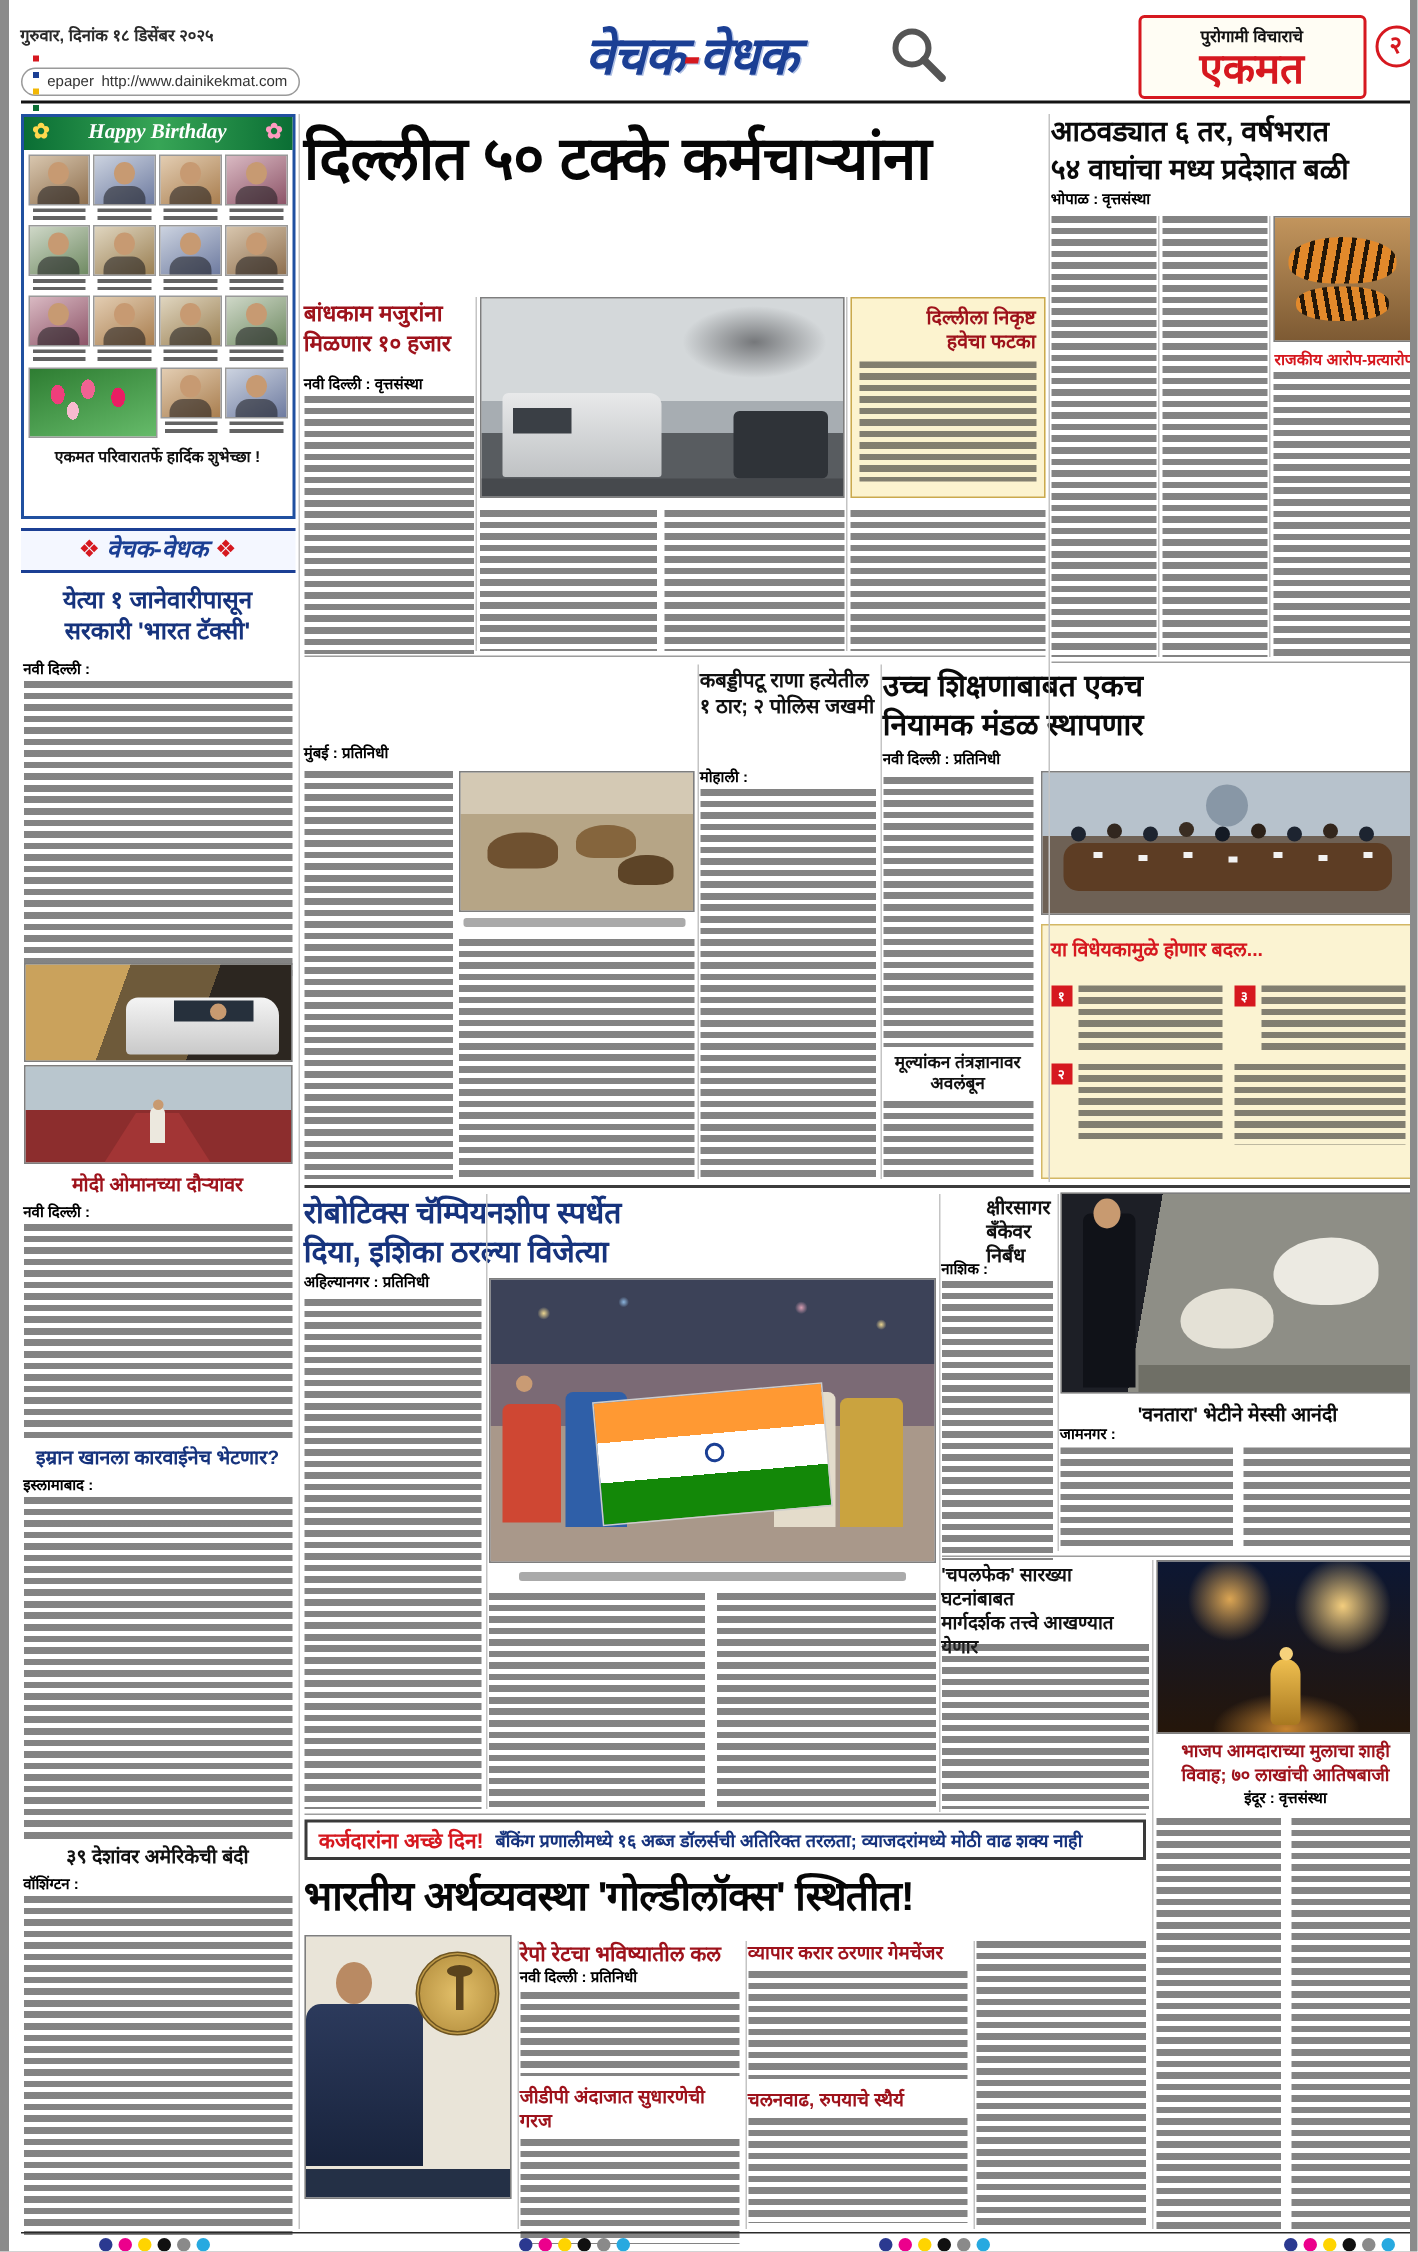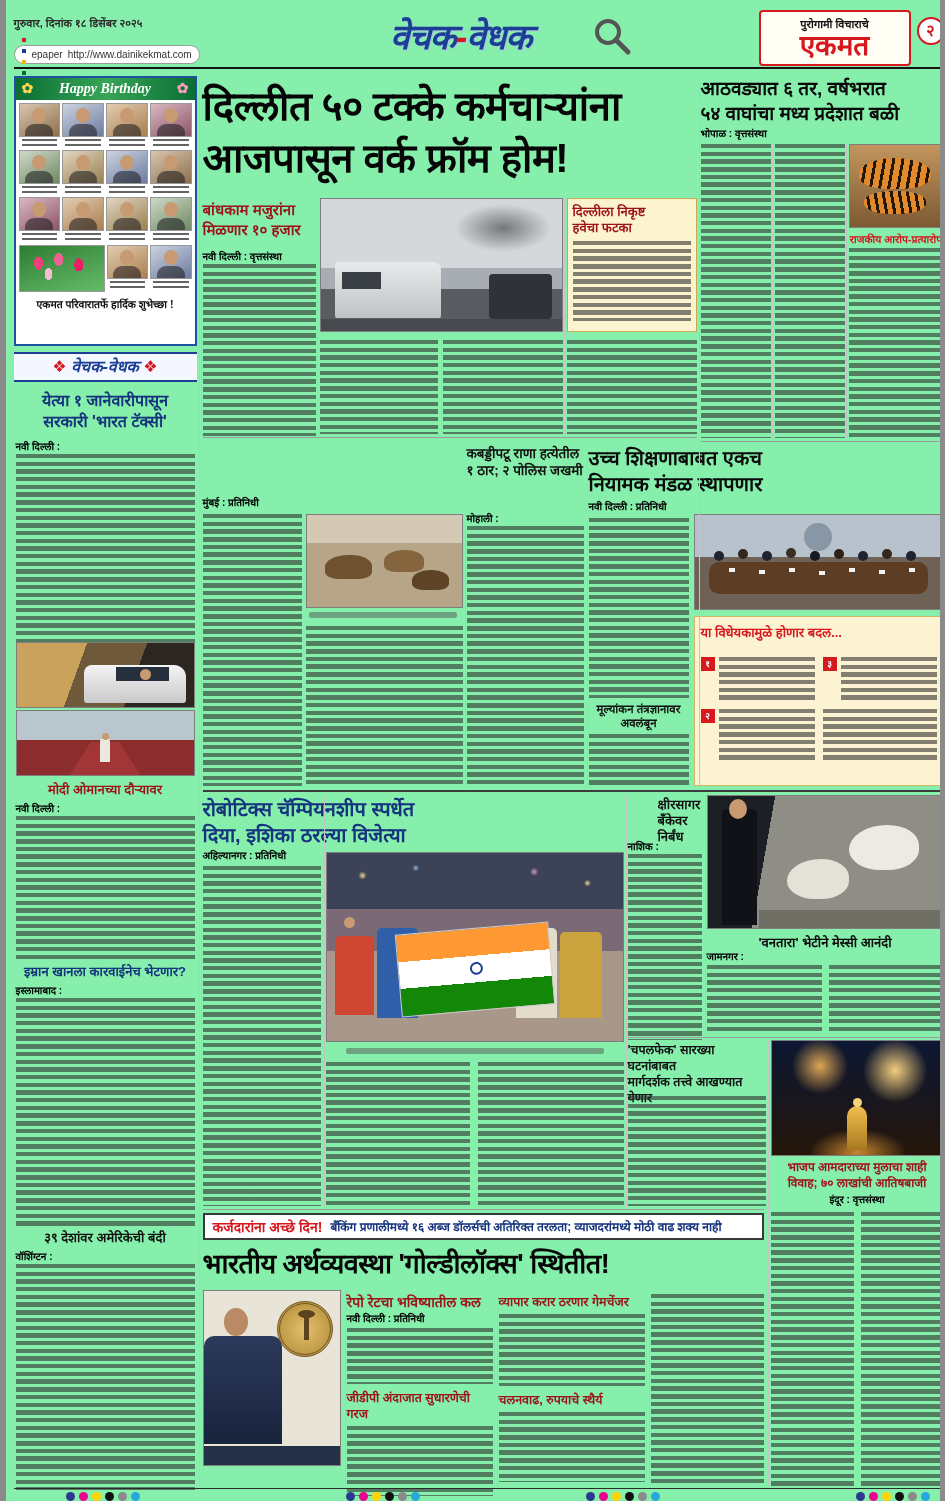--- a/index.html
+++ b/index.html
@@ -1,17 +1,17 @@
 <!DOCTYPE html>
 <html lang="mr"><head>
 <meta charset="utf-8">
 <style>
 *{margin:0;padding:0;box-sizing:border-box}
 body{background:#8b8b8b;font-family:"Liberation Sans","DejaVu Sans",sans-serif}
-.page{position:relative;width:934px;height:1501px;margin:0 auto;background:#86efac;color:#111;overflow:hidden}
+.page{position:relative;width:934px;height:1501px;margin:0 auto;background:#ffffff;color:#111;overflow:hidden}
 .abs{position:absolute}
 .ctr{text-align:center}
 .gk{background:repeating-linear-gradient(to bottom,rgba(42,42,42,.58) 0,rgba(42,42,42,.58) 4.4px,transparent 4.4px,transparent 7.7px)}
 .by{font-weight:700;font-size:10px;line-height:12px;color:#000;margin-bottom:3px}
 .vr{position:absolute;width:1px;background:#c4c4c4}
 .hr{position:absolute;height:1px;background:#9c9c9c}
 .ph{position:absolute;overflow:hidden;background:#c8c8c8;border:1px solid #7e7e7e}
 .capline{position:absolute;height:6px;background:#555;opacity:.5;border-radius:2px}
 
 .date{font-weight:700;font-size:11px;color:#2b2b2b}
@@ -46,21 +46,21 @@
 .bgreet{font-weight:700;font-size:10.5px;text-align:center;padding-top:5px}
 
 .sechdr{border-top:2px solid #1b3f94;border-bottom:2px solid #1b3f94;text-align:center;font-weight:800;font-style:italic;font-size:16px;color:#1b3f94;line-height:26px;background:#f4f7ff}
 .sechdr::before{content:"❖ ";color:#d6181f}.sechdr::after{content:" ❖";color:#d6181f}
 
 .h-lead{font-weight:800;font-size:40px;line-height:52px;color:#060606;letter-spacing:-.5px}
 .h-navy{color:#16337d}.h-maroon{color:#9e121b}.h-red{color:#d6181f}
 .sh{font-weight:800}
 
 .airbox{background:#fcf3cf;border:1px solid #caa94e;padding:5px}
-.airbox .t{font-weight:800;font-size:13px;line-height:16px;color:#9e121b;text-align:left;margin-bottom:5px}
+.airbox .t{font-weight:800;font-size:13px;line-height:16px;color:#9e121b;text-align:right;margin-bottom:5px}
 .vbox{background:#fbf3d2;border:1px solid #d3b765;padding:6px}
 .vtitle{color:#d6181f;font-weight:800;font-size:13px;margin-bottom:16px}
 .vcols{display:flex;gap:8px}
 .vcol{flex:1}
 .vitem{display:flex;align-items:flex-start;margin-bottom:8px}
 .vnum{flex:none;width:14px;height:14px;background:#d6181f;color:#fff;font-weight:700;font-size:9px;text-align:center;line-height:14px;margin-right:4px}
 .vitem .gk{flex:1}
 
 .strip{border:2px solid #3a3a3a;background:#fff;display:flex;align-items:center;gap:8px;padding:0 8px}
 .strip .r{color:#d6181f;font-weight:800;font-size:14px;white-space:nowrap}
@@ -194,21 +194,20 @@
   </div>
 
   <div class="abs ctr sh" style="left:10px;top:1228px;width:179px;font-size:13px;color:#111">३९ देशांवर अमेरिकेची बंदी</div>
   <div class="abs" style="left:10px;top:1246px;width:179px">
     <span class="by">वॉशिंग्टन :</span>
     <div class="gk" style="height:226px"></div>
   </div>
 
   <div class="abs h-lead" style="left:197px;top:80px;width:500px">
     <div>दिल्लीत ५० टक्के कर्मचाऱ्यांना</div>
-    <div>आजपासून वर्क फ्रॉम होम!</div>
   </div>
 
   <div class="abs sh h-maroon" style="left:197px;top:200px;width:113px;font-size:15px;line-height:20px">
     <div>बांधकाम मजुरांना</div>
     <div>मिळणार १० हजार</div>
   </div>
   <div class="abs" style="left:197px;top:246px;width:113px">
     <span class="by">नवी दिल्ली : वृत्तसंस्था</span>
     <div class="gk" style="height:172px"></div>
   </div>

